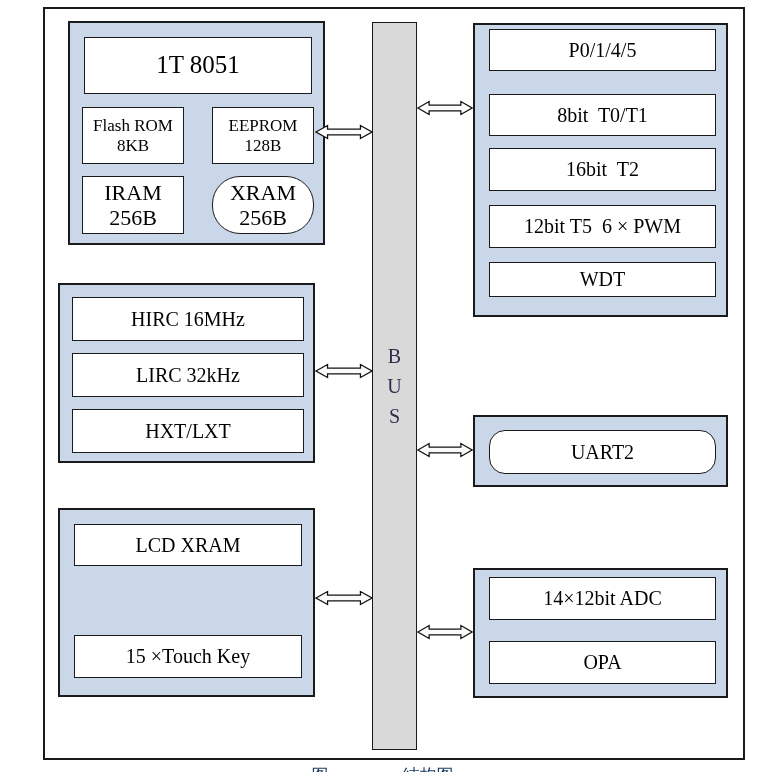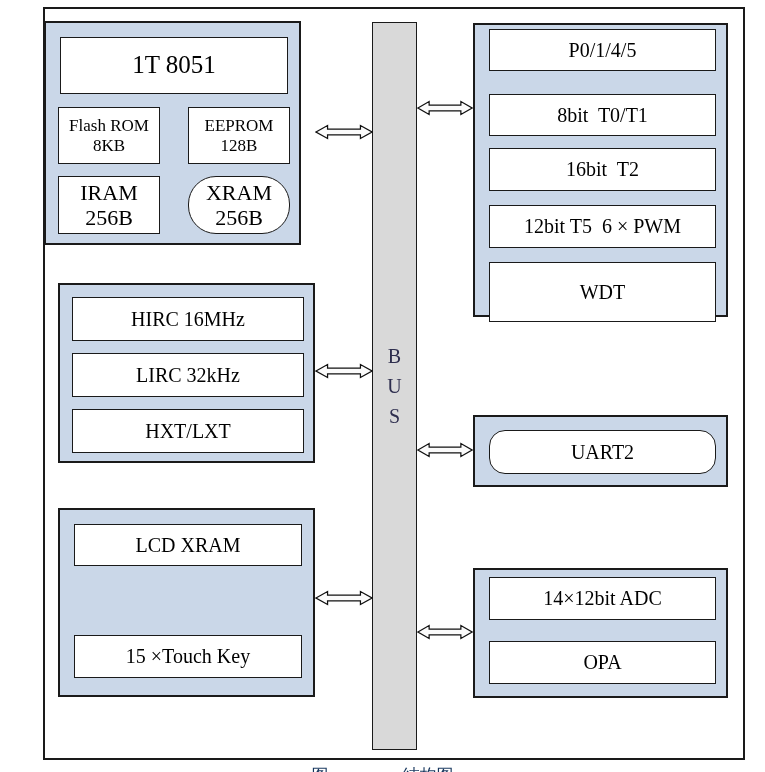--- a/index.html
+++ b/index.html
@@ -56,21 +56,21 @@
     font-size:17px;color:var(--caption);
   }
 </style>
 </head>
 <body>
 
 <div class="stage" style="--block-fill: #cad7e8; --bus-fill: #d9d9d9; --border: #1a1a1a; --bus-text: #2e2e4e; --caption: #17365d;">
 
   <div class="frame"></div>
 
-  <div class="container" style="left:44px;top:21px;width:257px;height:224px;">
+  <div class="container" style="left:68px;top:21px;width:257px;height:224px;">
     <div class="wbox big" style="left:14px;top:14px;width:228px;height:57px;">1T 8051</div>
     <div class="wbox small" style="left:12px;top:84px;width:102px;height:57px;">
       <span>Flash ROM</span>
       <span>8KB</span>
     </div>
     <div class="wbox small" style="left:142px;top:84px;width:102px;height:57px;">
       <span>EEPROM</span>
       <span>128B</span>
     </div>
     <div class="wbox med" style="left:12px;top:153px;width:102px;height:58px;">
@@ -98,21 +98,21 @@
     <span>B</span>
     <span>U</span>
     <span>S</span>
   </div>
 
   <div class="container" style="left:473px;top:23px;width:255px;height:294px;">
     <div class="wbox" style="left:14px;top:4px;width:227px;height:42px;">P0/1/4/5</div>
     <div class="wbox" style="left:14px;top:69px;width:227px;height:42px;">8bit  T0/T1</div>
     <div class="wbox" style="left:14px;top:123px;width:227px;height:43px;">16bit  T2</div>
     <div class="wbox" style="left:14px;top:180px;width:227px;height:43px;">12bit T5  6 × PWM</div>
-    <div class="wbox" style="left:14px;top:237px;width:227px;height:60px;">WDT</div>
+    <div class="wbox" style="left:14px;top:237px;width:227px;height:35px;">WDT</div>
   </div>
 
   <div class="container" style="left:473px;top:415px;width:255px;height:72px;">
     <div class="wbox" style="left:14px;top:13px;width:227px;height:44px;border-radius:16px;">UART2</div>
   </div>
 
   <div class="container" style="left:473px;top:568px;width:255px;height:130px;">
     <div class="wbox" style="left:14px;top:7px;width:227px;height:43px;">14×12bit ADC</div>
     <div class="wbox" style="left:14px;top:71px;width:227px;height:43px;">OPA</div>
   </div>

